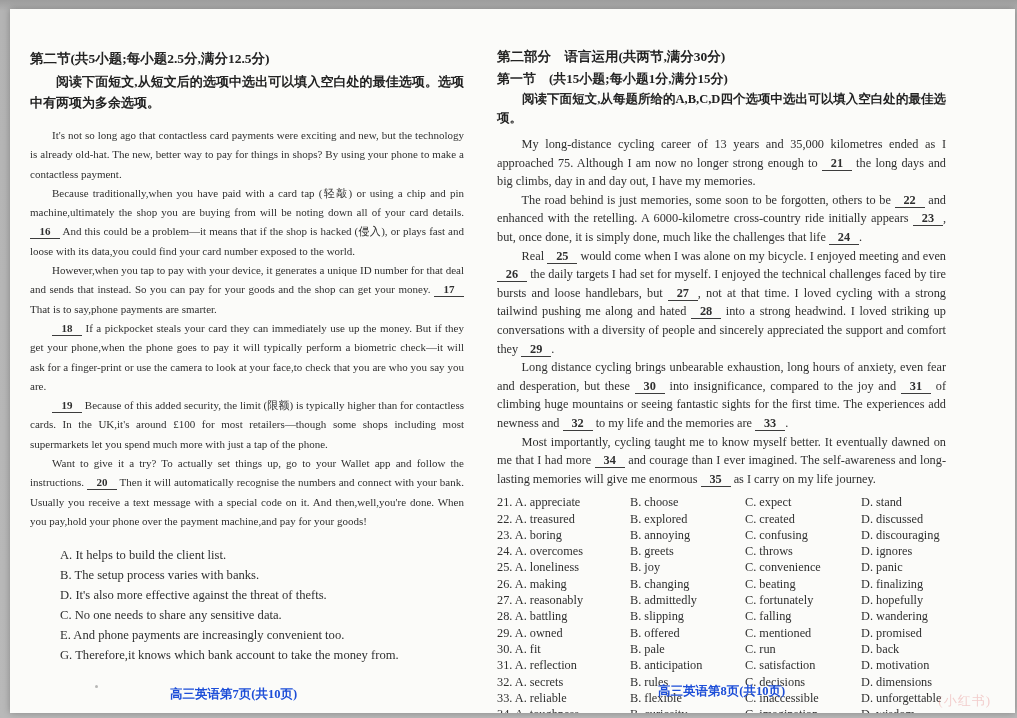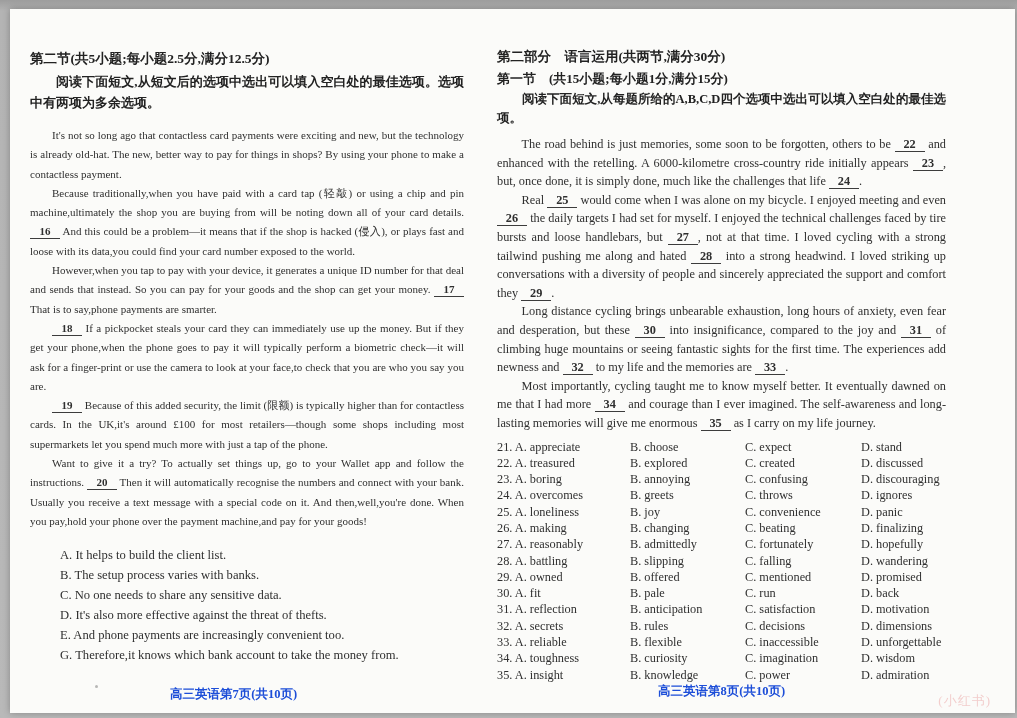--- a/index.html
+++ b/index.html
@@ -75,32 +75,33 @@
           <p>It's not so long ago that contactless card payments were exciting and new, but the technology is already old-hat. The new, better way to pay for things in shops? By using your phone to make a contactless payment.</p>
           <p>Because traditionally,when you have paid with a card tap (轻敲) or using a chip and pin machine,ultimately the shop you are buying from will be noting down all of your card details. <span class="blank">16</span> And this could be a problem—it means that if the shop is hacked (侵入), or plays fast and loose with its data,you could find your card number exposed to the world.</p>
           <p>However,when you tap to pay with your device, it generates a unique ID number for that deal and sends that instead. So you can pay for your goods and the shop can get your money. <span class="blank">17</span> That is to say,phone payments are smarter.</p>
           <p><span class="blank">18</span> If a pickpocket steals your card they can immediately use up the money. But if they get your phone,when the phone goes to pay it will typically perform a biometric check—it will ask for a finger-print or use the camera to look at your face,to check that you are who you say you are.</p>
           <p><span class="blank">19</span> Because of this added security, the limit (限额) is typically higher than for contactless cards. In the UK,it's around £100 for most retailers—though some shops including most supermarkets let you spend much more with just a tap of the phone.</p>
           <p>Want to give it a try? To actually set things up, go to your Wallet app and follow the instructions. <span class="blank">20</span> Then it will automatically recognise the numbers and connect with your bank. Usually you receive a text message with a special code on it. And then,well,you're done. When you pay,hold your phone over the payment machine,and pay for your goods!</p>
         </div>
       <div class="choices">
           <div class="choice">A. It helps to build the client list.</div>
           <div class="choice">B. The setup process varies with banks.</div>
+          <div class="choice">D. It's also more effective against the threat of thefts.</div>
           <div class="choice">C. No one needs to share any sensitive data.</div>
-          <div class="choice">D. It's also more effective against the threat of thefts.</div>
           <div class="choice">E. And phone payments are increasingly convenient too.</div>
           <div class="choice">G. Therefore,it knows which bank account to take the money from.</div>
         </div>
     </section>
 
     <section class="col col-right">
       <h2 class="cn-title">第二部分　语言运用(共两节,满分30分)</h2>
       <h3 class="cn-title2">第一节　(共15小题;每小题1分,满分15分)</h3>
       <p class="cn-instr">阅读下面短文,从每题所给的A,B,C,D四个选项中选出可以填入空白处的最佳选项。</p>
       <div class="passage">
+          <p>My long-distance cycling career of 13 years and 35,000 kilometres ended as I approached 75. Although I am now no longer strong enough to <span class="blank">21</span> the long days and big climbs, day in and day out, I have my memories.</p>
           <p>The road behind is just memories, some soon to be forgotten, others to be <span class="blank">22</span> and enhanced with the retelling. A 6000-kilometre cross-country ride initially appears <span class="blank">23</span>, but, once done, it is simply done, much like the challenges that life <span class="blank">24</span>.</p>
           <p>Real <span class="blank">25</span> would come when I was alone on my bicycle. I enjoyed meeting and even <span class="blank">26</span> the daily targets I had set for myself. I enjoyed the technical challenges faced by tire bursts and loose handlebars, but <span class="blank">27</span>, not at that time. I loved cycling with a strong tailwind pushing me along and hated <span class="blank">28</span> into a strong headwind. I loved striking up conversations with a diversity of people and sincerely appreciated the support and comfort they <span class="blank">29</span>.</p>
           <p>Long distance cycling brings unbearable exhaustion, long hours of anxiety, even fear and desperation, but these <span class="blank">30</span> into insignificance, compared to the joy and <span class="blank">31</span> of climbing huge mountains or seeing fantastic sights for the first time. The experiences add newness and <span class="blank">32</span> to my life and the memories are <span class="blank">33</span>.</p>
           <p>Most importantly, cycling taught me to know myself better. It eventually dawned on me that I had more <span class="blank">34</span> and courage than I ever imagined. The self-awareness and long-lasting memories will give me enormous <span class="blank">35</span> as I carry on my life journey.</p>
         </div>
       <div class="cloze-grid">
           <div class="ccell">21. A. appreciate</div>
           <div class="ccell">B. choose</div>
           <div class="ccell">C. expect</div>
           <div class="ccell">D. stand</div>

